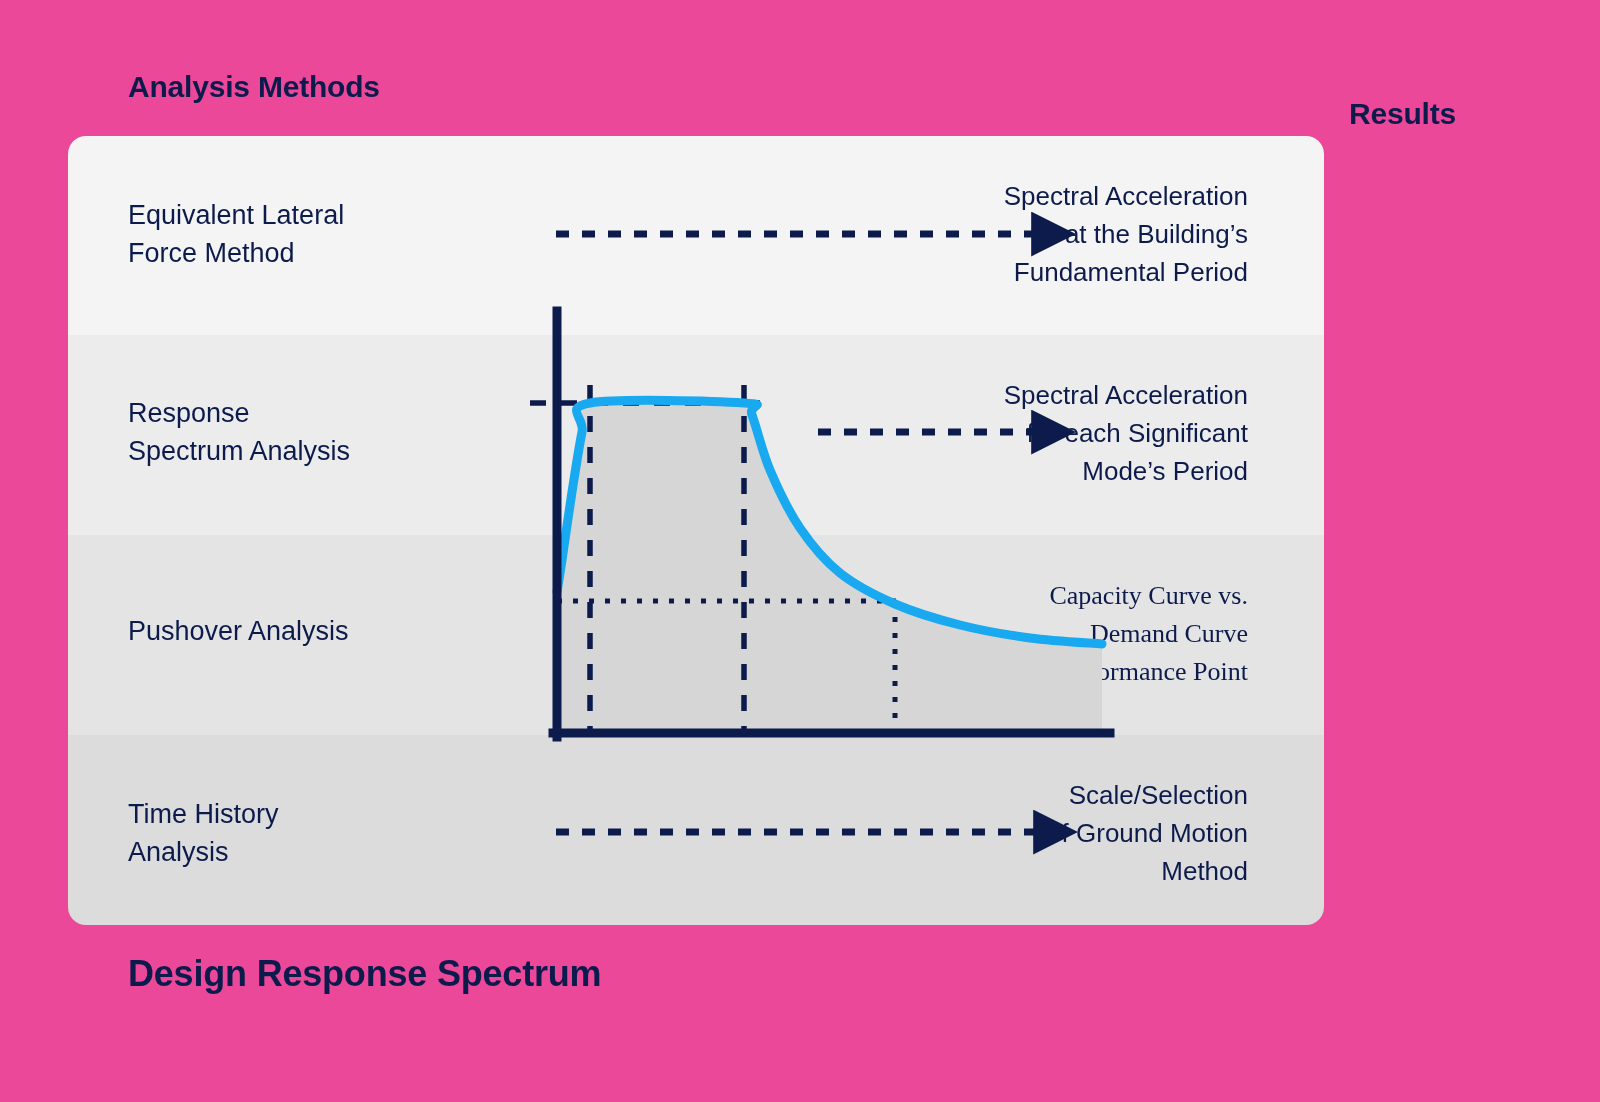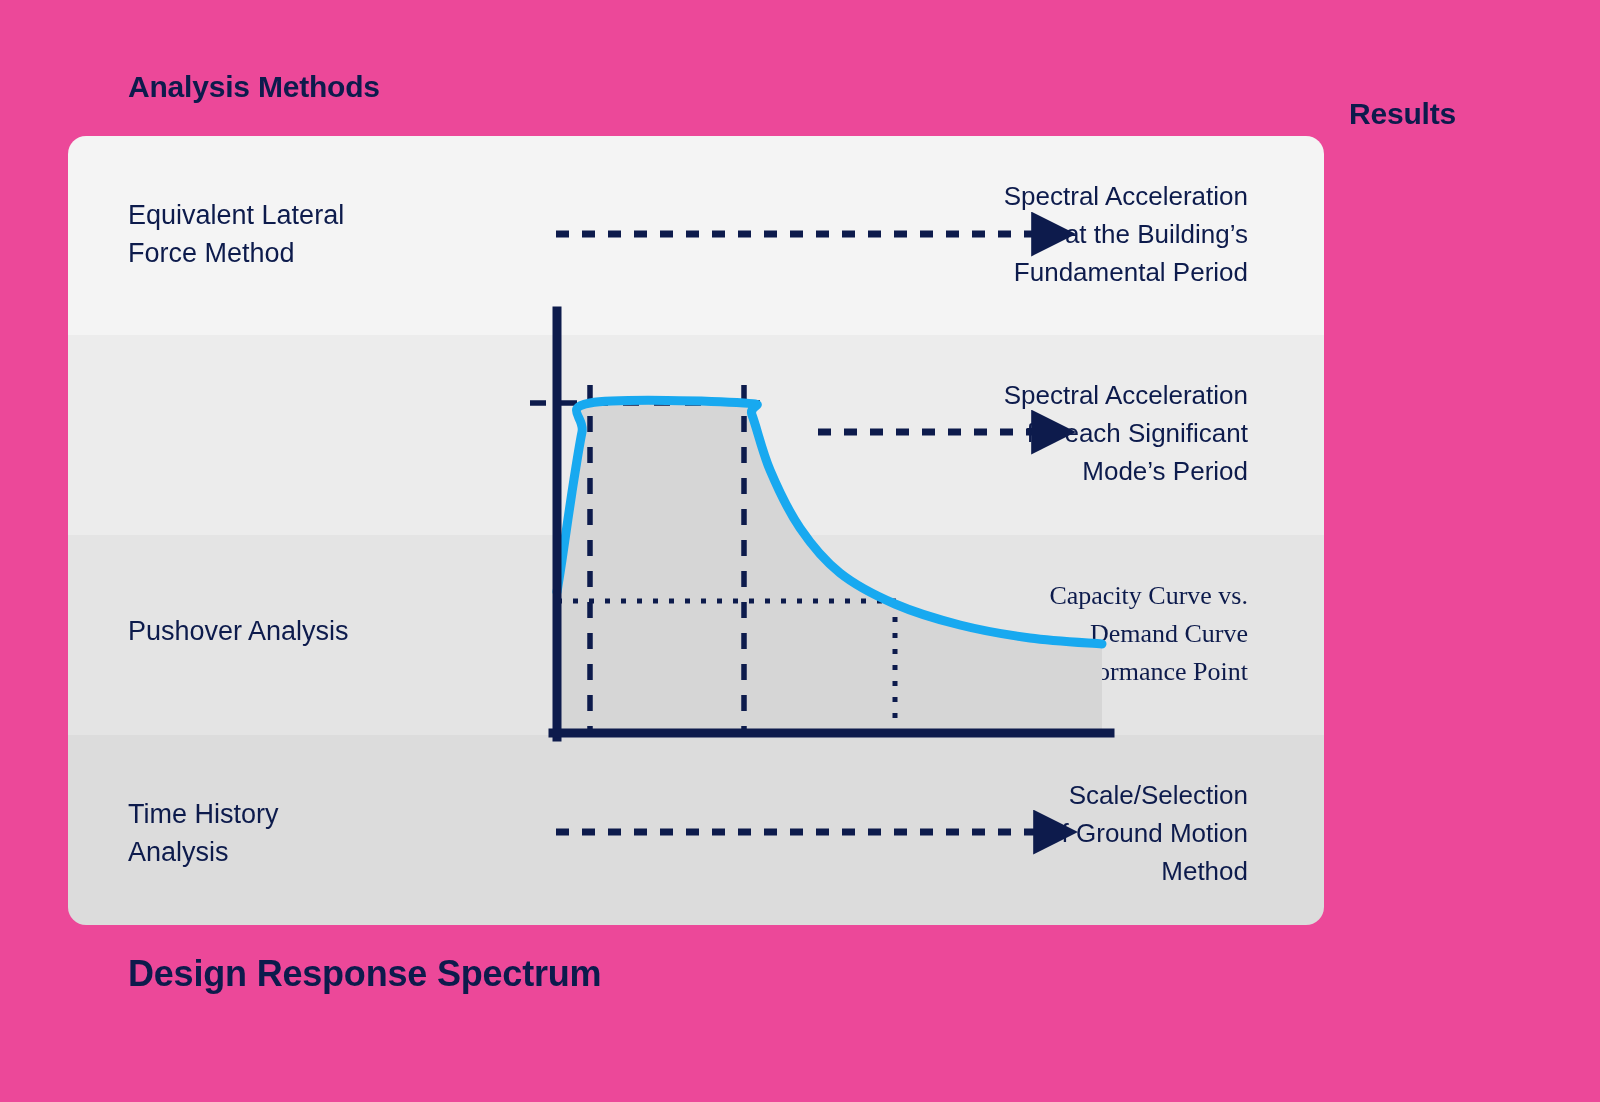--- a/index.html
+++ b/index.html
@@ -123,20 +123,22 @@
     <div class="band band-1"></div>
     <div class="band band-2"></div>
     <div class="band band-3"></div>
 
     <div class="row-label" id="label-0">Equivalent Lateral
 Force Method</div>
     <div class="row-result" id="result-0">Spectral Acceleration
 at the Building’s
 Fundamental Period</div>
 
+    <div class="row-label" id="label-1">Response
+Spectrum Analysis</div>
     <div class="row-result" id="result-1">Spectral Acceleration
 for each Significant
 Mode’s Period</div>
 
     <div class="row-label" id="label-2">Pushover Analysis</div>
     <div class="row-result" id="result-2">Capacity Curve vs.
 Demand Curve
 Performance Point</div>
 
     <div class="row-label" id="label-3">Time History

